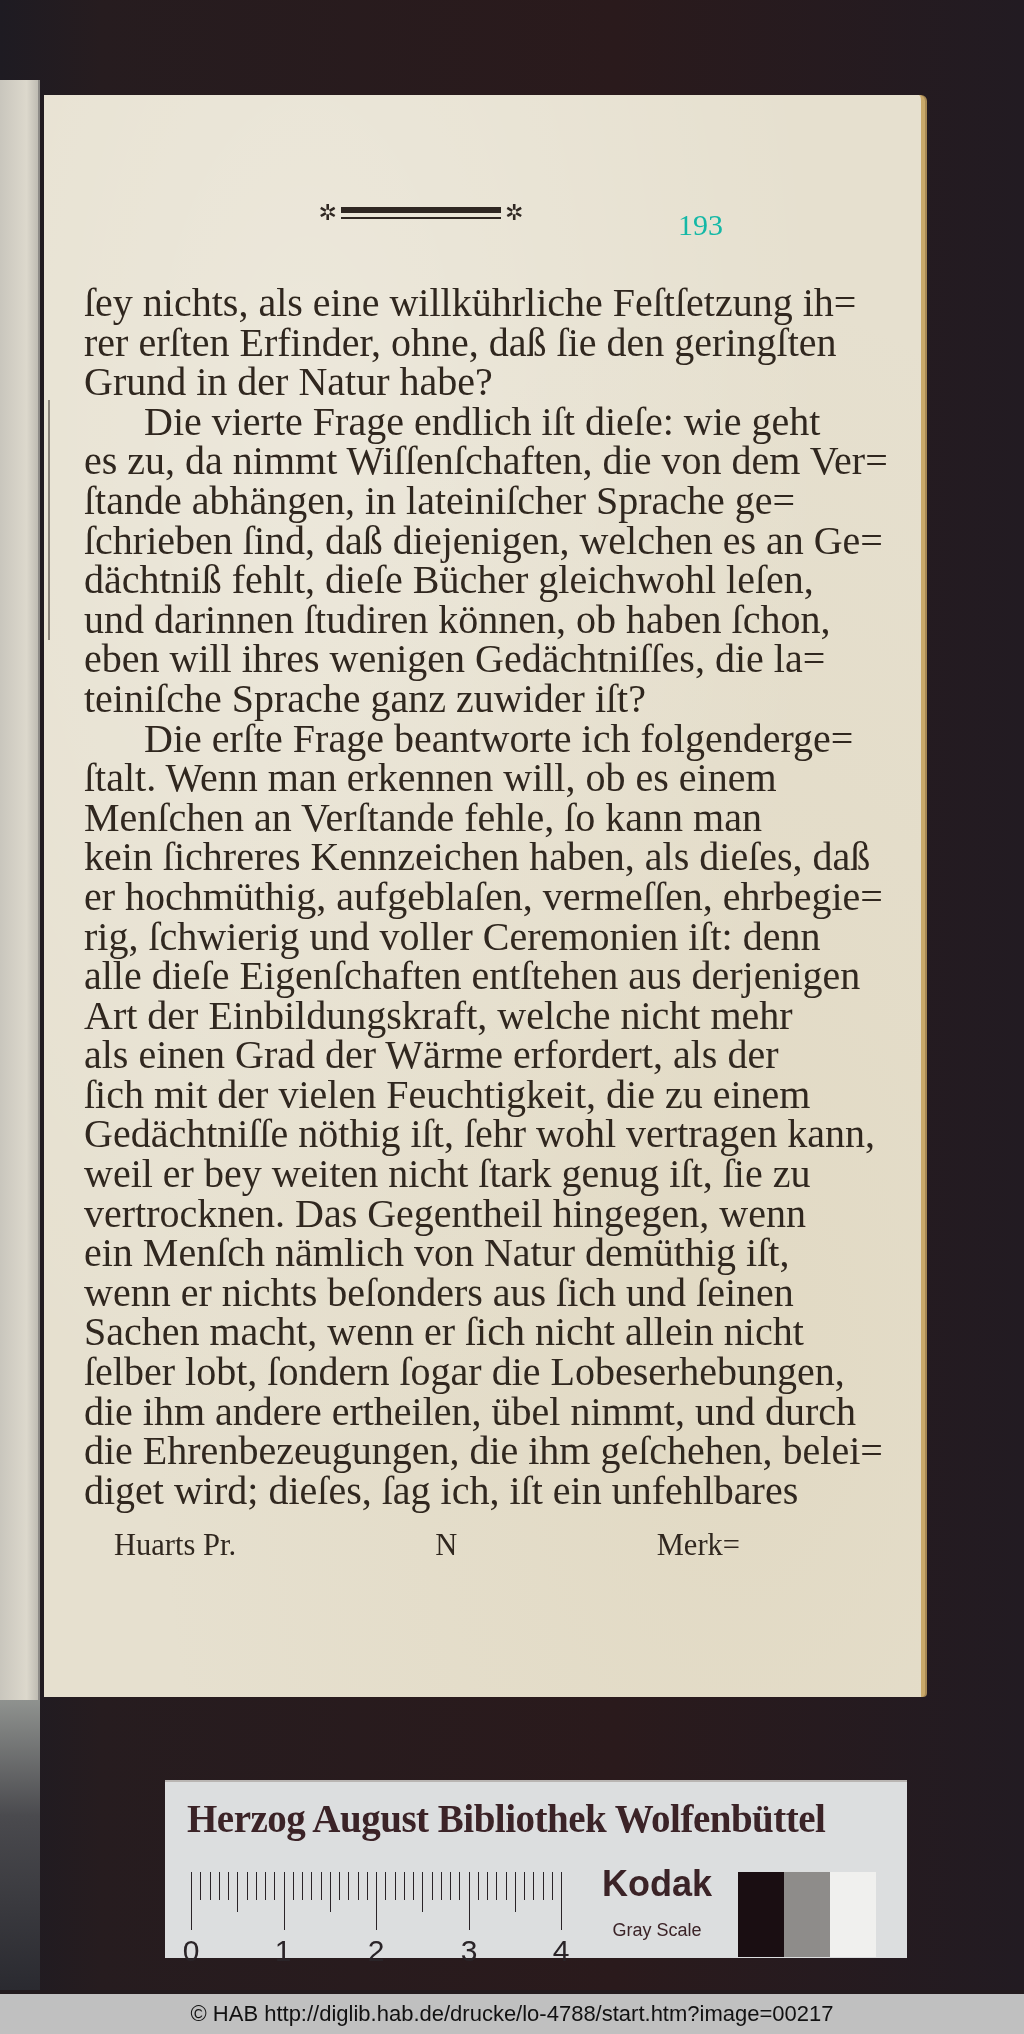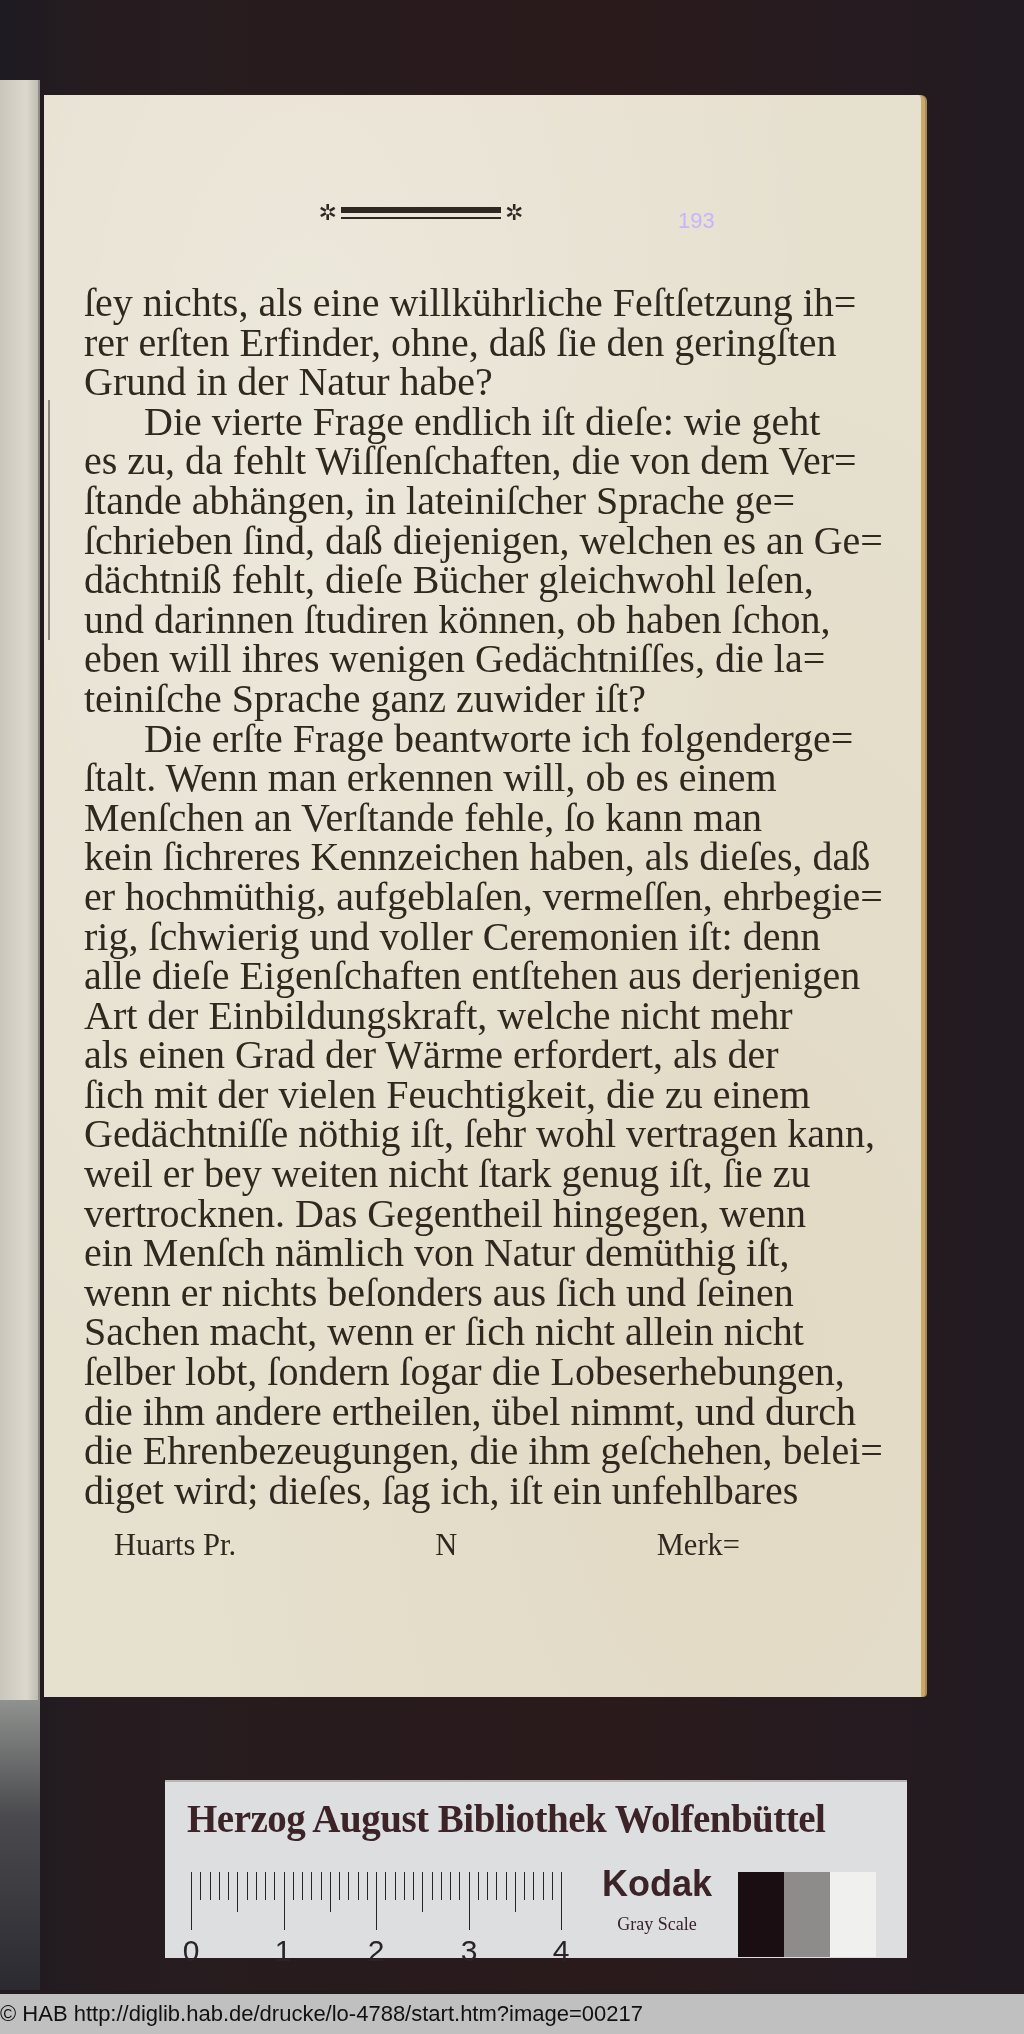--- a/index.html
+++ b/index.html
@@ -35,21 +35,21 @@
   .header-ornament {
     position: absolute; left: 310px; top: 200px; width: 222px; height: 26px;
     display: flex; align-items: center; justify-content: center;
   }
   .orn-star { color: #2f2722; font-size: 22px; line-height: 1; }
   .orn-rule { width: 160px; height: 12px; margin: 0 4px; display: flex; flex-direction: column; justify-content: space-between; }
   .orn-rule .thick { height: 6px; background: #2f2722; }
   .orn-rule .thin { height: 2px; background: #2f2722; }
   .page-number {
     position: absolute; left: 678px; top: 208px;
-    font-family: Liberation Sans, sans-serif; font-size: 22px; color: #c4b5fd;
+    font-family: Liberation Serif, serif; font-size: 30px; color: #14b8a6;
   }
   .text-block {
     position: absolute; left: 84px; top: 283px; width: 656px;
     font-family: "Liberation Serif", serif; font-size: 40px; color: #30271f;
     line-height: 39.6px;
   }
   .line { white-space: nowrap; text-align: justify; text-align-last: justify; height: 39.6px; overflow: visible; }
   .line.last { text-align-last: left; }
   .line.indent { padding-left: 60px; font-family: Liberation Serif, serif; }
   .catch-line {
@@ -68,25 +68,25 @@
     letter-spacing: -0.5px; white-space: nowrap;
   }
   .ruler { position: absolute; left: 26px; top: 90px; width: 380px; height: 60px; }
   .tick { position: absolute; top: 0; width: 1px; background: #2a2428; }
   .ruler-num {
     position: absolute; top: 62px; font-family: "Liberation Sans", sans-serif; font-size: 30px; color: #2a2428;
     transform: translateX(-50%);
   }
   .kodak { position: absolute; left: 437px; top: 84px; text-align: center; }
   .kodak-brand { font-family: "Liberation Sans", sans-serif; font-weight: bold; font-size: 36px; color: #3b2327; line-height: 1; }
-  .kodak-sub { font-family: Liberation Serif, serif; font-size: 18px; color: #3b2327; margin-top: 12px; }
+  .kodak-sub { font-family: Liberation Sans, sans-serif; font-size: 18px; color: #3b2327; margin-top: 18px; }
   .swatch { position: absolute; top: 90px; height: 85px; }
   .copyright-bar {
     position: absolute; left: 0; top: 1994px; width: 1024px; height: 40px;
-    background: #c0c0c0; display: flex; align-items: center; 
+    background: #c0c0c0; display: flex; align-items: center; justify-content: center;
     font-family: "Liberation Sans", sans-serif; font-size: 22px; color: #111;
   }
 </style>
 </head>
 <body>
 
 <div class="backdrop"></div>
 <div class="left-leaf"></div>
 <div class="left-leaf-low"></div>
 
@@ -101,21 +101,21 @@
     </span>
   <span class="orn-star">✲</span>
 </div>
 <div class="page-number">193</div>
 
 <div class="text-block">
   <div class="line">ſey nichts, als eine willkührliche Feſtſetzung ih=</div>
   <div class="line">rer erſten Erfinder, ohne, daß ſie den geringſten</div>
   <div class="line last">Grund in der Natur habe?</div>
   <div class="line indent">Die vierte Frage endlich iſt dieſe: wie geht</div>
-  <div class="line">es zu, da fehlt Wiſſenſchaften, die von dem Ver=</div>
+  <div class="line">es zu, da nimmt Wiſſenſchaften, die von dem Ver=</div>
   <div class="line">ſtande abhängen, in lateiniſcher Sprache ge=</div>
   <div class="line">ſchrieben ſind, daß diejenigen, welchen es an Ge=</div>
   <div class="line">dächtniß fehlt, dieſe Bücher gleichwohl leſen,</div>
   <div class="line">und darinnen ſtudiren können, ob haben ſchon,</div>
   <div class="line">eben will ihres wenigen Gedächtniſſes, die la=</div>
   <div class="line last">teiniſche Sprache ganz zuwider iſt?</div>
   <div class="line indent">Die erſte Frage beantworte ich folgenderge=</div>
   <div class="line">ſtalt. Wenn man erkennen will, ob es einem</div>
   <div class="line">Menſchen an Verſtande fehle, ſo kann man</div>
   <div class="line">kein ſichreres Kennzeichen haben, als dieſes, daß</div>

